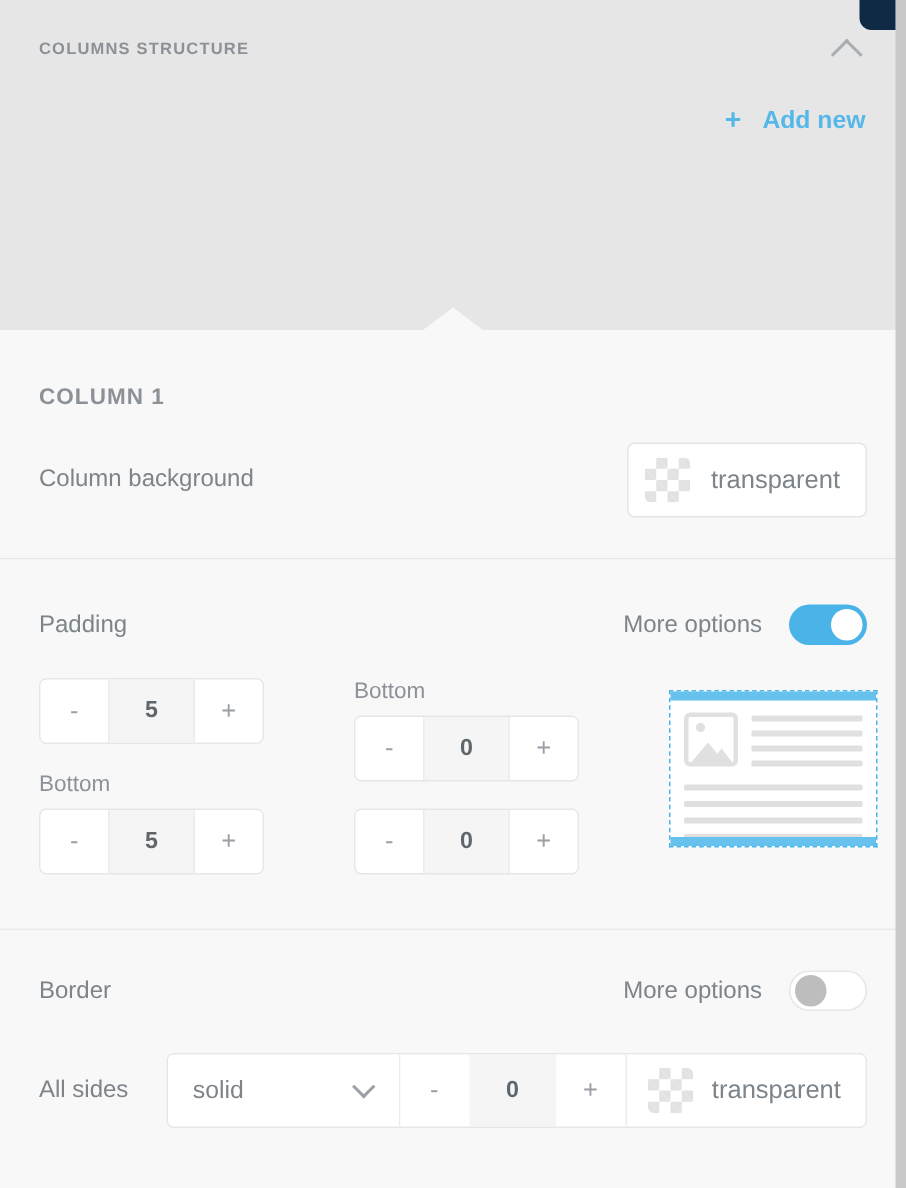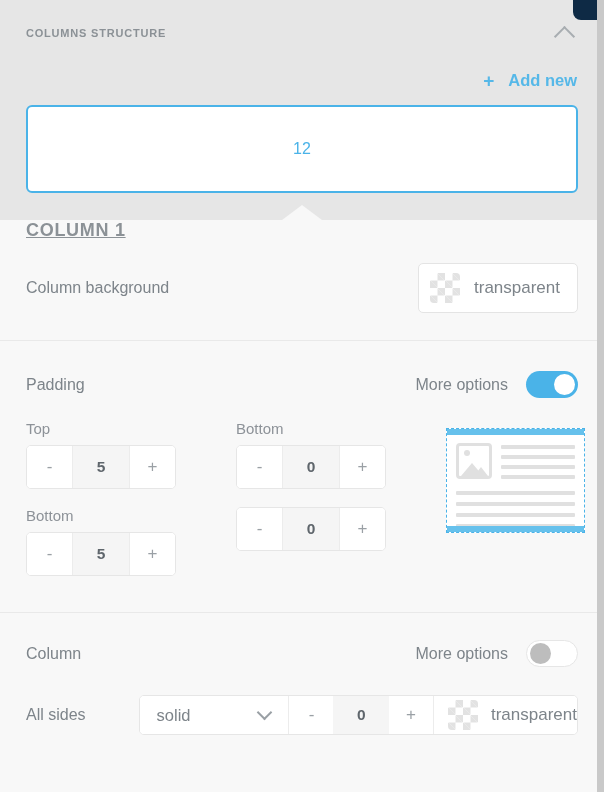--- a/index.html
+++ b/index.html
@@ -151,32 +151,31 @@
     padding: 0 26px;
     background: #f8f8f8;
   }
   .divider {
     height: 1px;
     background: #e9e9e9;
     margin: 0;
   }
 
   .sec-title {
-    font-size: 18px;
+    font-size: 15px;
     font-weight: bold;
     letter-spacing: 0.7px;
     color: #8b9196;
-    text-decoration: underline;
+    padding-top: 36px;
   }
 
   .row {
     display: flex;
     align-items: center;
     justify-content: space-between;
-    gap: 28px;
   }
 
   .label-lg {
     font-size: 16px;
     color: #7d848a;
   }
 
   
   .color-btn {
     display: flex;
@@ -334,21 +333,21 @@
   .mock-bottom .ln { height: 4px; background: #e0e0e0; margin-bottom: 7px; border-radius: 1px; }
 
   
   .border-control {
     display: flex;
     align-items: stretch;
     border: 1px solid #e6e6e6;
     border-radius: 5px;
     background: #fff;
     overflow: hidden;
-    height: 40px;
+    height: 50px;
     flex: 1;
     margin-left: 25px;
   }
   .select-box {
     width: 155px;
     display: flex;
     align-items: center;
     justify-content: space-between;
     padding: 0 18px 0 17px;
     background: #ffffff;
@@ -408,25 +407,20 @@
       </div>
     </div>
 
     <div class="add-new-row">
       <div class="add-new-link">
         <span class="plus-sign">+</span>
         <span>Add new</span>
       </div>
     </div>
 
-    <div class="columns-row">
-      <div class="column-chip">
-        <span>12</span>
-      </div>
-    </div>
 
     <div class="pointer">
         <i></i>
       </div>
   </div>
 
   <div class="section">
     <div class="sec-title">COLUMN 1</div>
 
     <div class="row" style="margin-top:22px; padding-bottom:27px;">
@@ -449,21 +443,20 @@
         <span class="toggle on">
           <span class="knob"></span>
         </span>
       </div>
     </div>
 
     <div class="pad-grid">
 
       <div class="pad-col">
         <div class="pad-field">
-          <div class="pad-label">Top</div>
           <div class="stepper">
             <span class="btn">-</span>
             <span class="val">5</span>
             <span class="btn">+</span>
           </div>
         </div>
         <div class="pad-field">
           <div class="pad-label">Bottom</div>
           <div class="stepper">
             <span class="btn">-</span>
@@ -519,21 +512,21 @@
     </div>
 
     <div style="height:36px;"></div>
   </div>
 
   <div class="divider"></div>
 
   <div class="section">
 
     <div class="row" style="padding-top:27px;">
-      <div class="label-lg">Column</div>
+      <div class="label-lg">Border</div>
       <div style="display:flex; align-items:center; gap:18px;">
         <span class="label-lg">More options</span>
         <span class="toggle off">
           <span class="knob"></span>
         </span>
       </div>
     </div>
 
     <div class="row" style="margin-top:28px;">
       <div class="label-lg">All sides</div>

